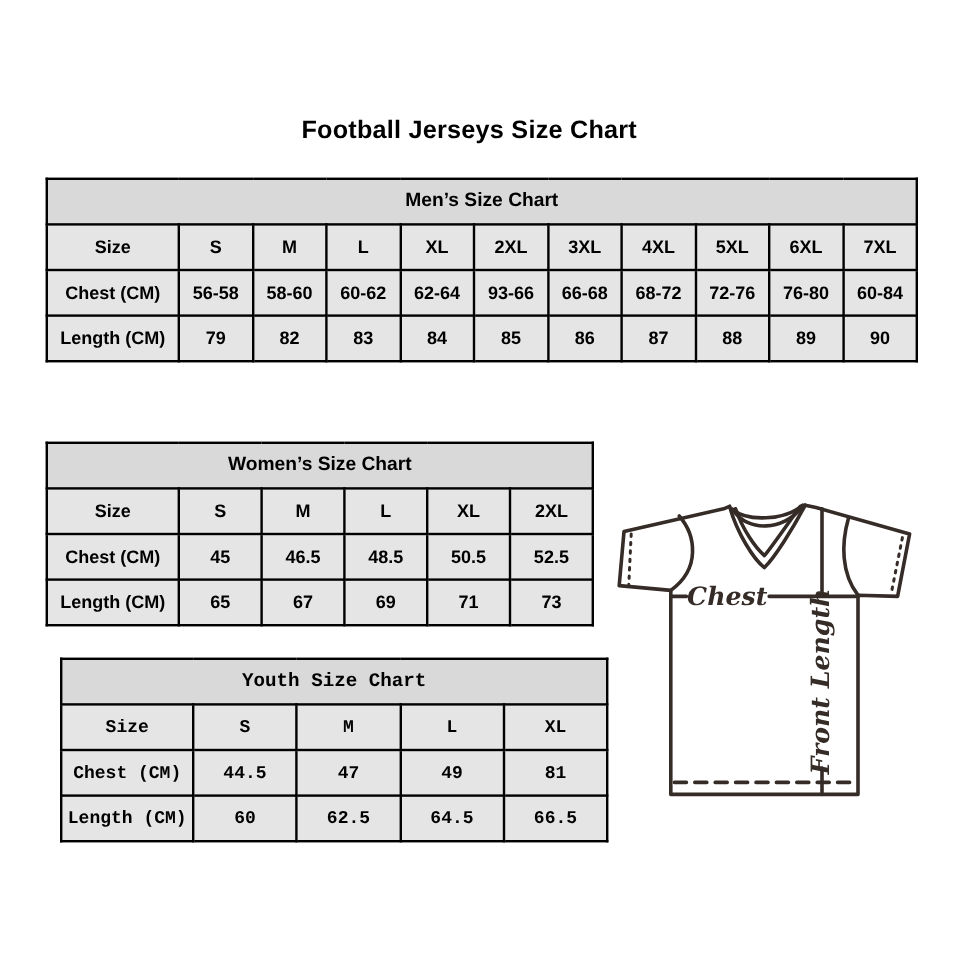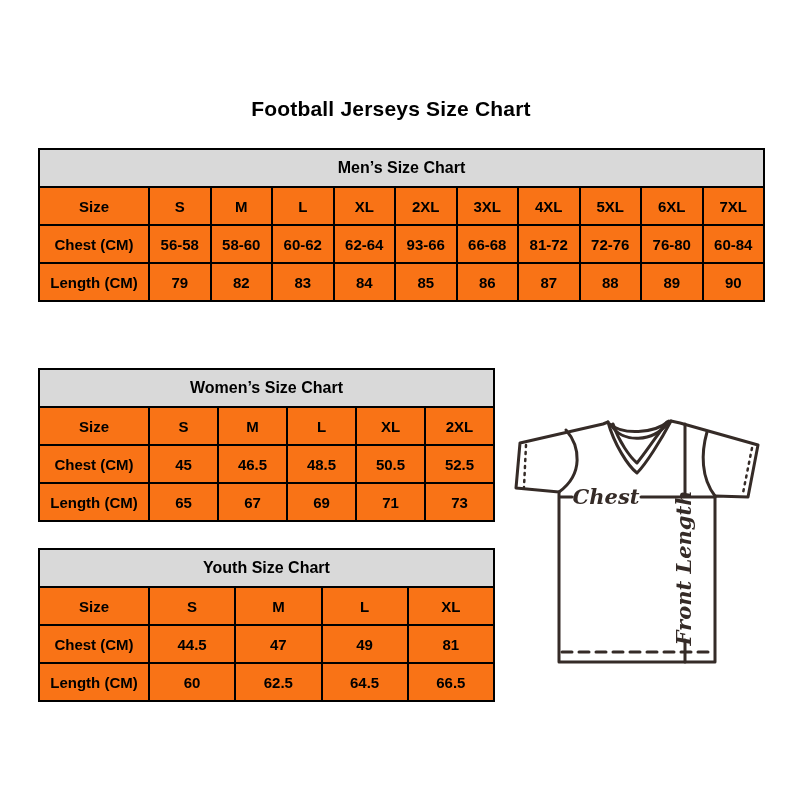--- a/index.html
+++ b/index.html
@@ -8,21 +8,21 @@
     font-family:"Liberation Sans",sans-serif;overflow:hidden;
   }
   .page{position:absolute;left:0;top:0;width:752px;height:800px;}
   .title{
     position:absolute;left:0;top:97px;width:782px;margin:0;
     text-align:center;font-size:21px;font-weight:bold;color:#000;
     letter-spacing:0.2px;
   }
   table.size-table{
     position:absolute;border-collapse:collapse;table-layout:fixed;
-    background:#f97316;
+    background:#e5e5e5;
   }
   table.size-table th,table.size-table td{
     border:2px solid #000;height:36px;padding:0;
     text-align:center;vertical-align:middle;
     font-weight:bold;font-size:15px;color:#000;white-space:nowrap;
   }
   table.size-table thead th{
     background:#d9d9d9;font-size:16px;height:36px;
   }
   .jersey{position:absolute;left:508px;top:408px;}
@@ -74,21 +74,21 @@
             <td>7XL</td>
           </tr>
           <tr>
             <th>Chest (CM)</th>
             <td>56-58</td>
             <td>58-60</td>
             <td>60-62</td>
             <td>62-64</td>
             <td>93-66</td>
             <td>66-68</td>
-            <td>81-72</td>
+            <td>68-72</td>
             <td>72-76</td>
             <td>76-80</td>
             <td>60-84</td>
           </tr>
           <tr>
             <th>Length (CM)</th>
             <td>79</td>
             <td>82</td>
             <td>83</td>
             <td>84</td>
@@ -135,21 +135,21 @@
           <tr>
             <th>Length (CM)</th>
             <td>65</td>
             <td>67</td>
             <td>69</td>
             <td>71</td>
             <td>73</td>
           </tr>
         </tbody>
       </table>
-      <table class="size-table" style="left: 38px; top: 548px; width: 457px;">
+      <table class="size-table" style="left: 50px; top: 548px; width: 457px; font-family: Liberation Mono, monospace;">
         <colgroup>
           <col style="width: 110px;">
           <col>
           <col>
           <col>
           <col>
         </colgroup>
         <thead>
           <tr>
             <th colspan="5">Youth Size Chart</th>

